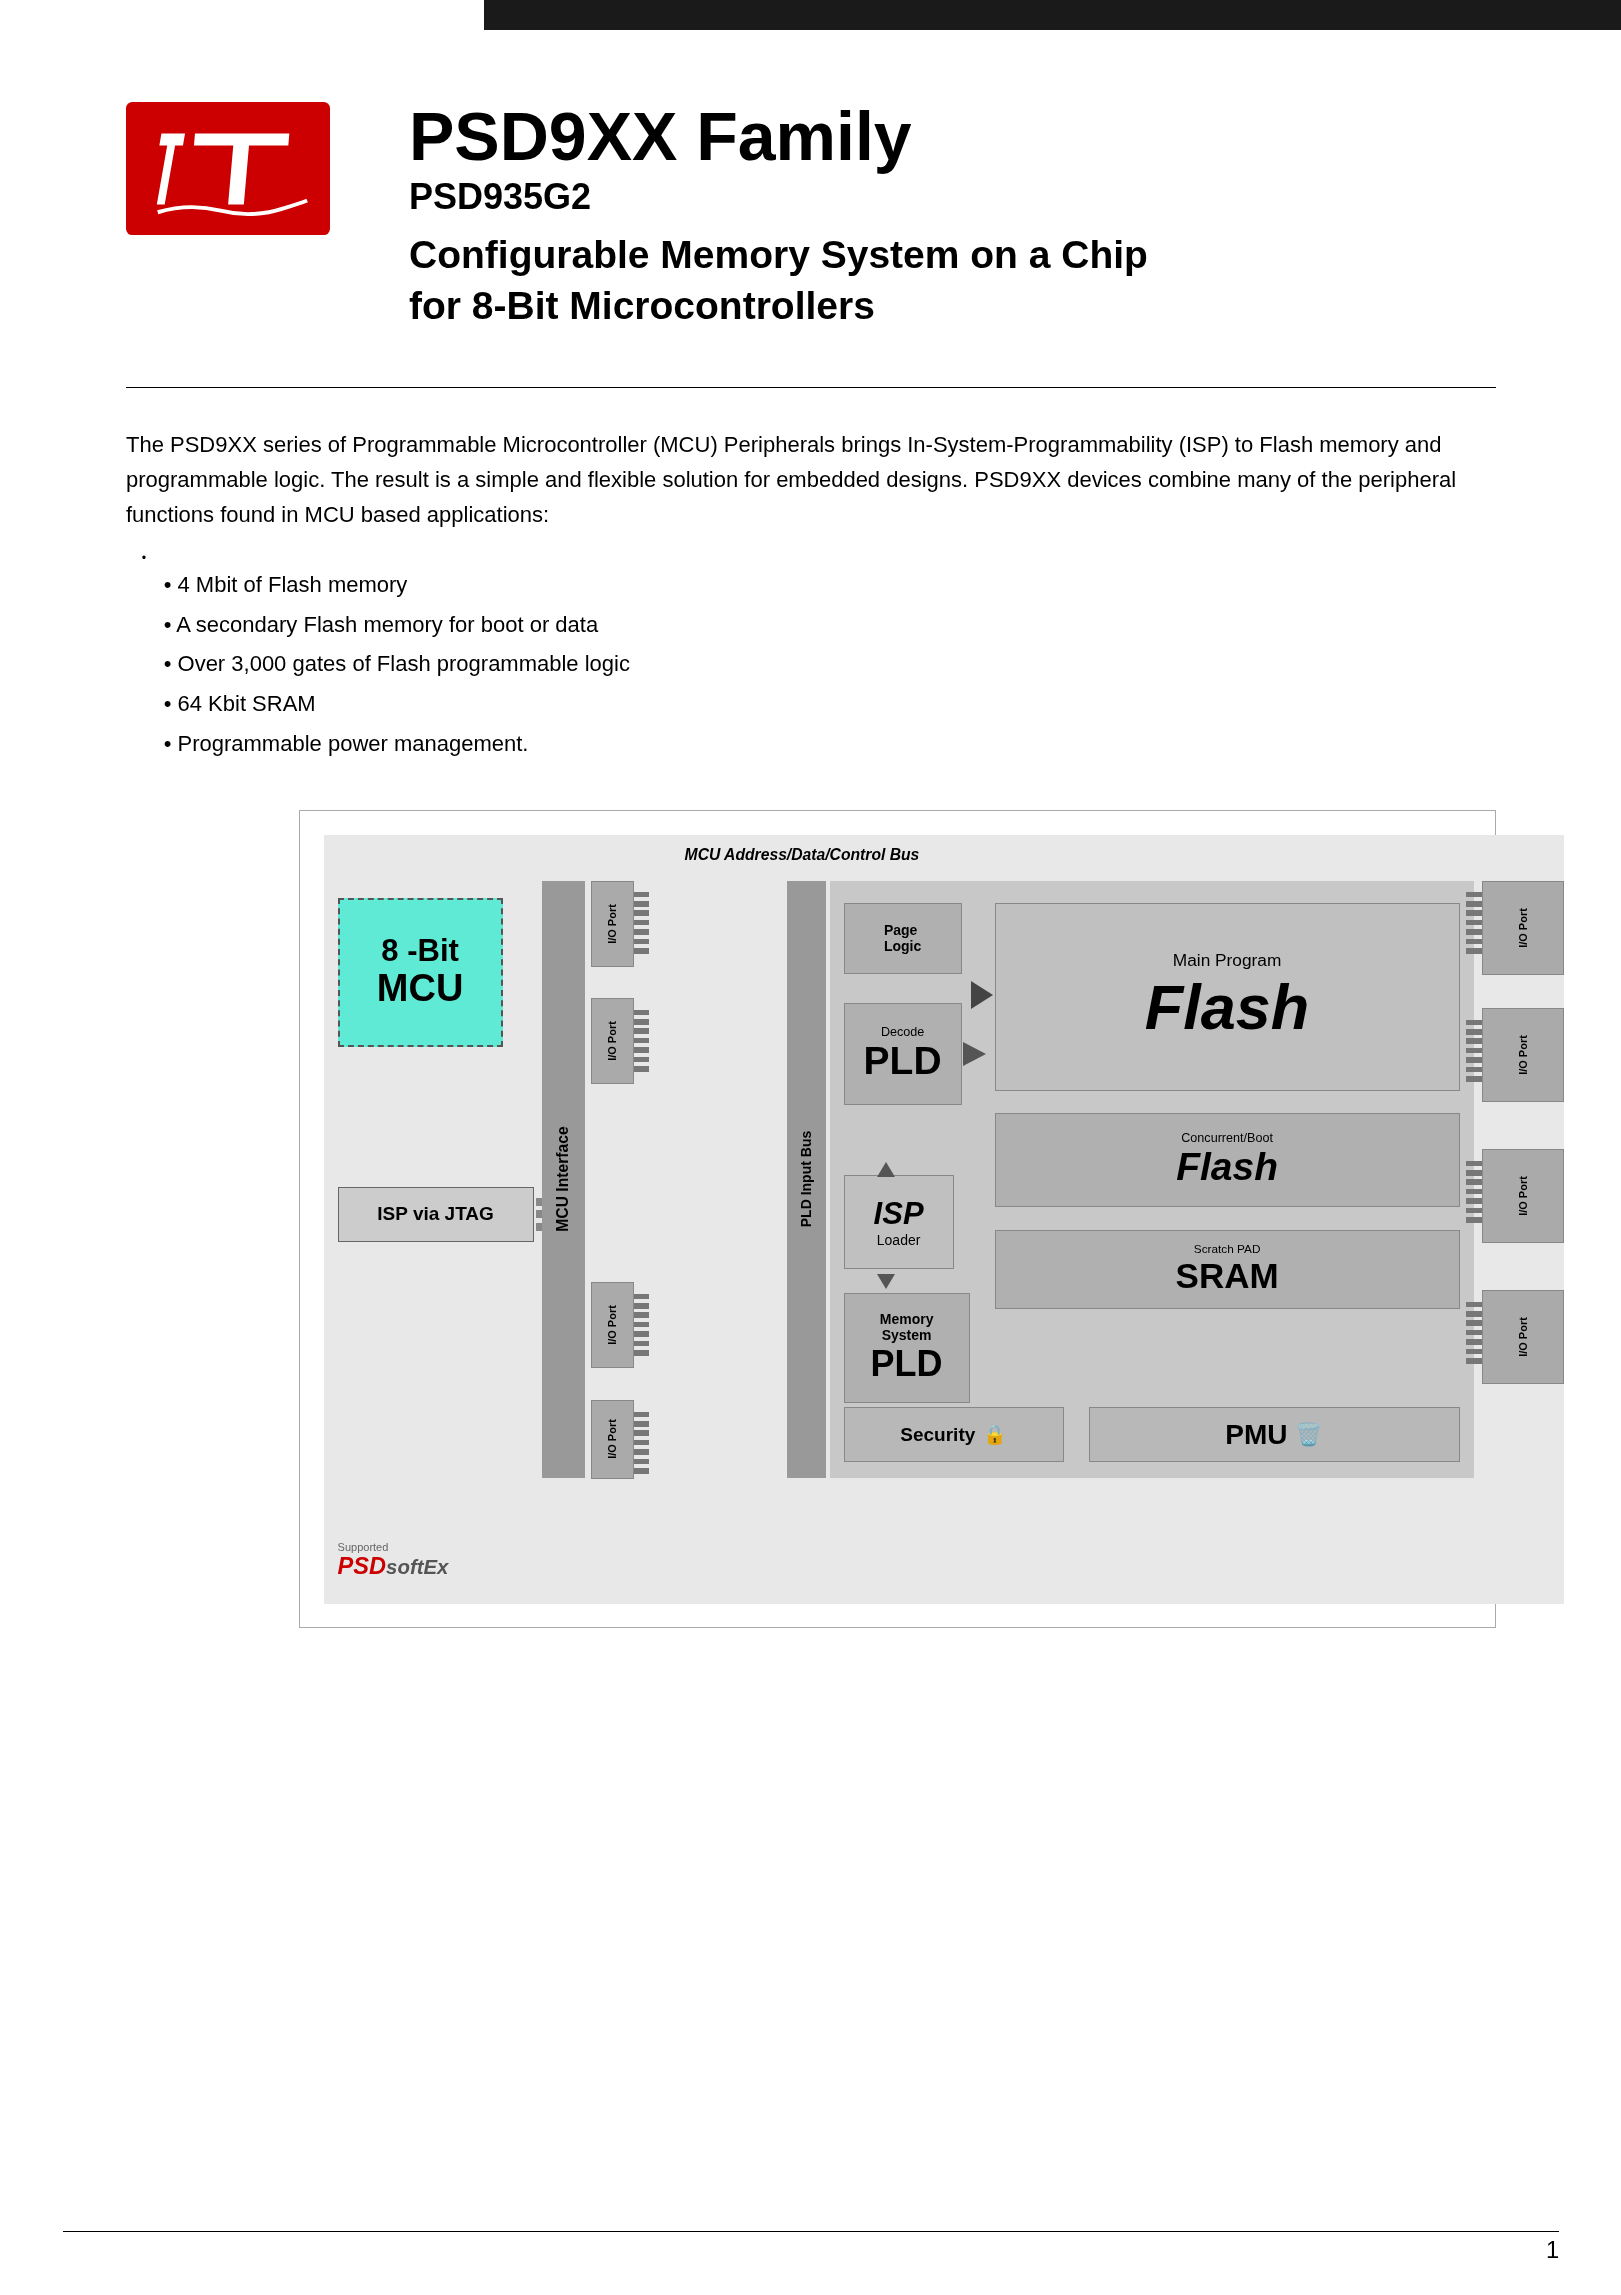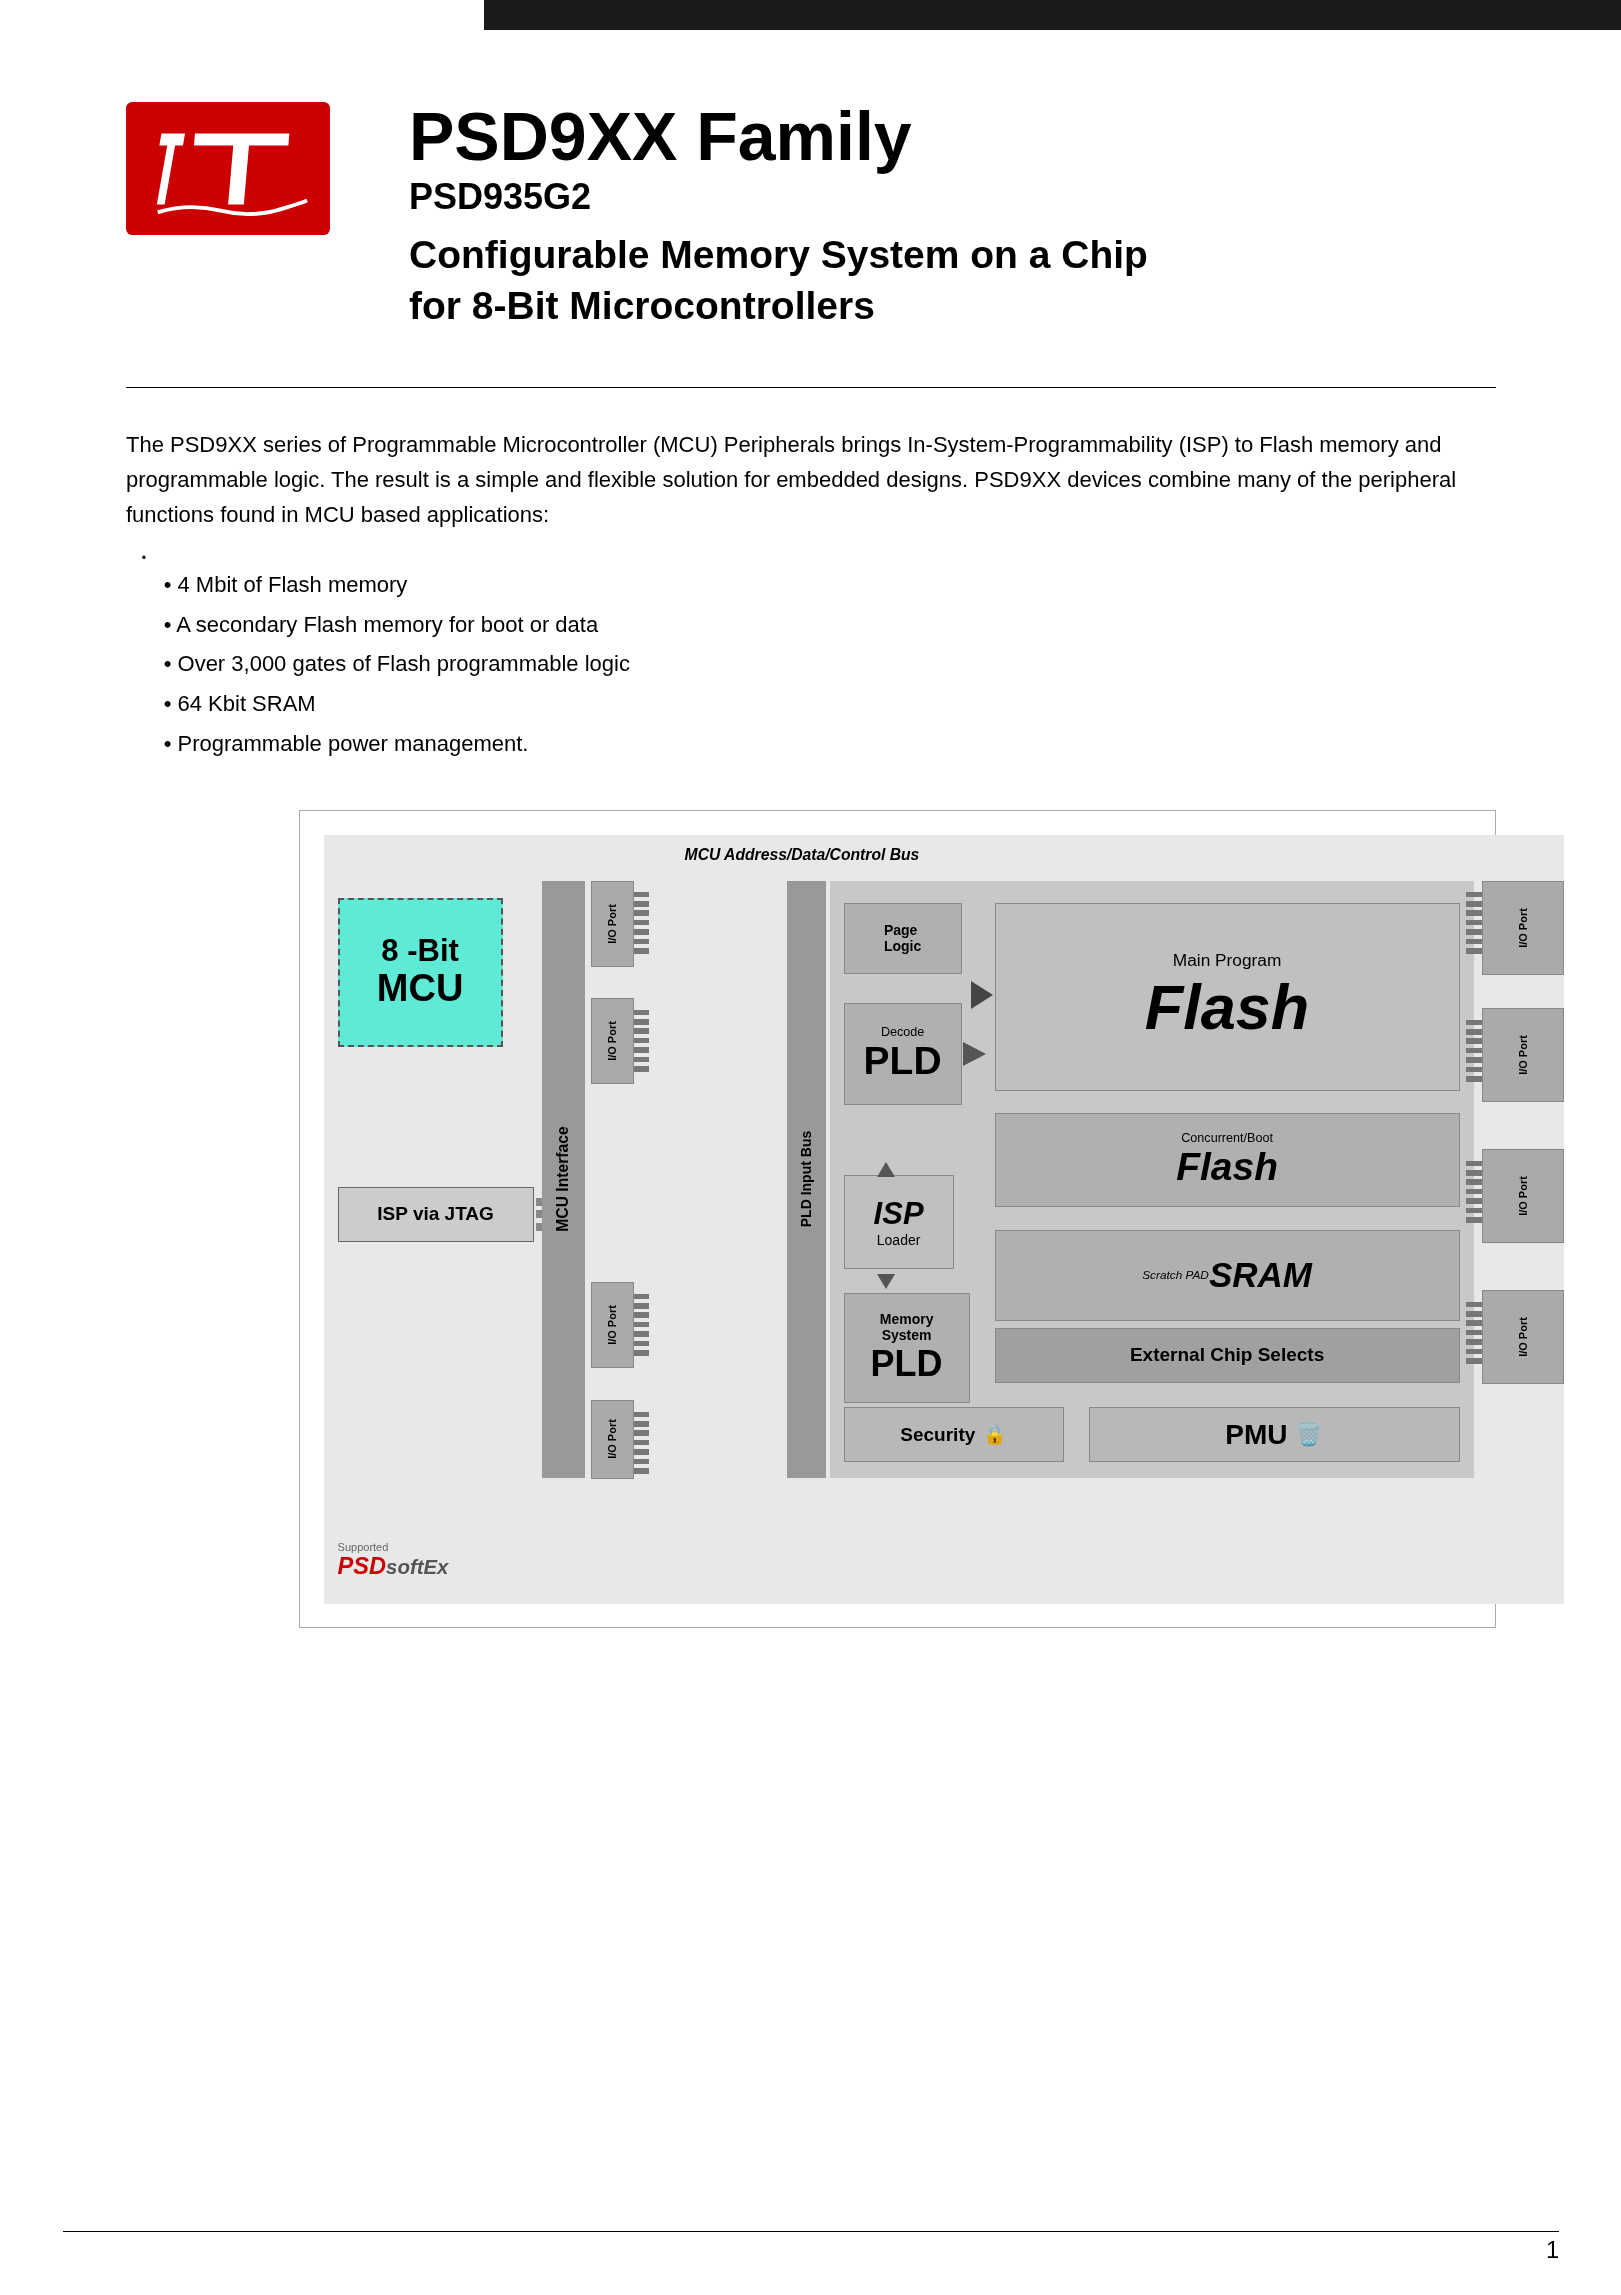--- a/index.html
+++ b/index.html
@@ -183,28 +183,25 @@
         <span data-name="flash-large" style="font-size:63px;font-style:italic;font-weight:bold;color:#000;font-family:Arial,sans-serif;">Flash</span>
       </div>
 
       <div data-name="main-flash-arrow" style="position:absolute;top:100px;left:141px;width:0;height:0;border-top:14px solid transparent;border-bottom:14px solid transparent;border-left:22px solid #444;"></div>
 
       <div data-name="boot-flash-block" style="position:absolute;top:232px;left:165px;right:14px;height:94px;background:#b0b0b0;border:0.8px solid #888;display:flex;flex-direction:column;align-items:center;justify-content:center;">
         <span data-name="concurrent-boot-label" style="font-size:12.6px;color:#000;font-family:Arial,sans-serif;">Concurrent/Boot</span>
         <span data-name="flash-medium" style="font-size:39px;font-style:italic;font-weight:bold;font-family:Arial,sans-serif;">Flash</span>
       </div>
 
-      <div data-name="sram-block" style="position:absolute;top:349px;left:165px;right:14px;height:91px;background:#b0b0b0;border:0.8px solid #888;display:flex;flex-direction:row;align-items:center;justify-content:center;font-style:italic;">
+      <div data-name="sram-block" style="position:absolute;top:349px;left:165px;right:14px;height:79px;background:#b0b0b0;border:0.8px solid #888;display:flex;flex-direction:column;align-items:center;justify-content:center;">
         <span data-name="scratch-label" style="font-size:11.8px;color:#000;font-family:Arial,sans-serif;">Scratch PAD</span>
         <span data-name="sram-main" style="font-size:35px;font-weight:bold;font-family:Arial,sans-serif;">SRAM</span>
       </div>
 
-      <div data-name="ext-chip-block" style="position:absolute;top:447px;left:165px;right:14px;height:55px;background:#a0a0a0;border:0.8px solid #888;display:flex;align-items:center;justify-content:center;">
-        <span data-name="ext-chip-label" style="font-size:19px;font-weight:bold;font-family:Arial,sans-serif;">External Chip Selects</span>
-      </div>
 
       <div data-name="security-block" style="position:absolute;bottom:15.7px;left:14px;width:220px;height:55px;background:#b8b8b8;border:0.8px solid #888;display:flex;align-items:center;justify-content:center;gap:7.9px;">
         <span data-name="security-label" style="font-size:19px;font-weight:bold;font-family:Arial,sans-serif;">Security</span>
         <span data-name="lock-icon" style="font-size:19px;">🔒</span>
       </div>
 
       <div data-name="pmu-block" style="position:absolute;bottom:15.7px;left:259px;right:14px;height:55px;background:#b8b8b8;border:0.8px solid #888;display:flex;align-items:center;justify-content:center;gap:7.9px;">
         <span data-name="pmu-label" style="font-size:28px;font-weight:bold;font-family:Arial,sans-serif;">PMU</span>
         <span data-name="pmu-icon" style="font-size:22px;">🗑️</span>
       </div>

